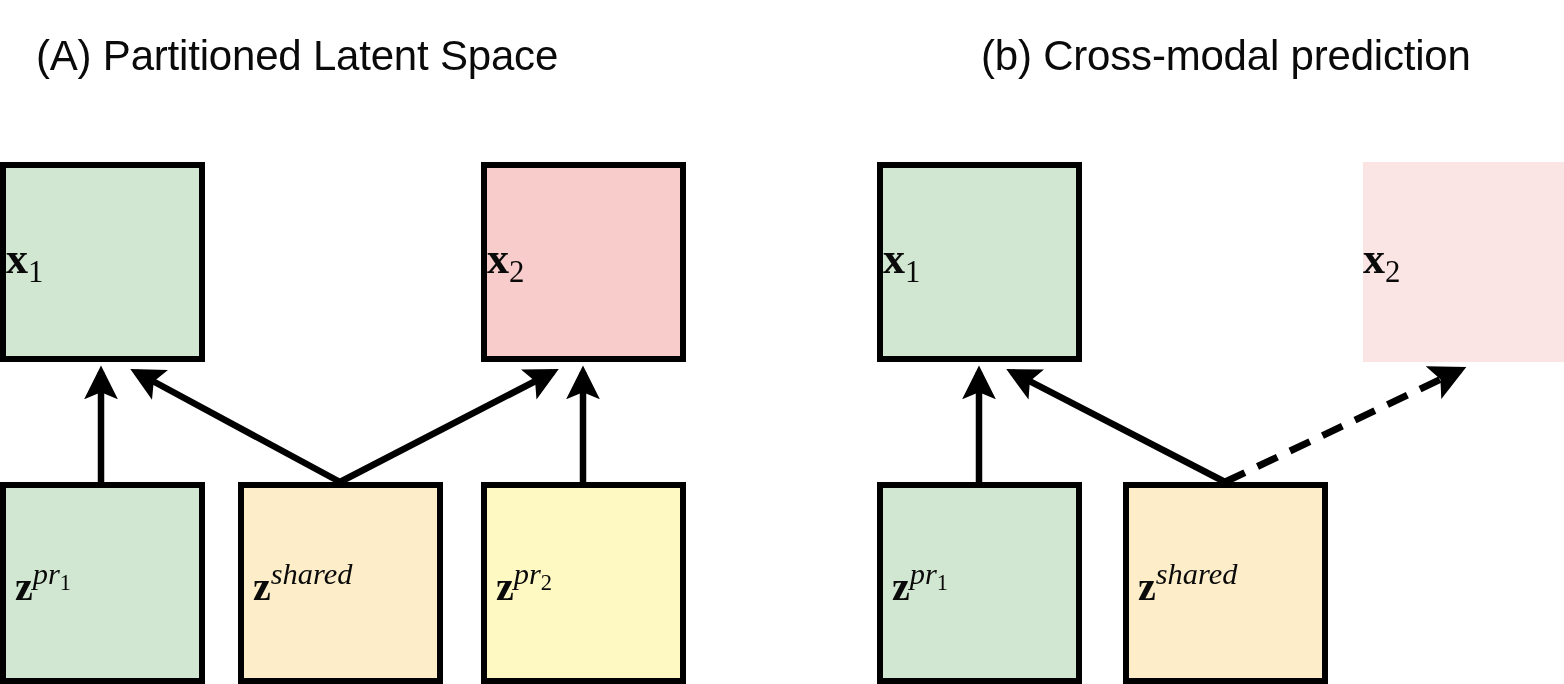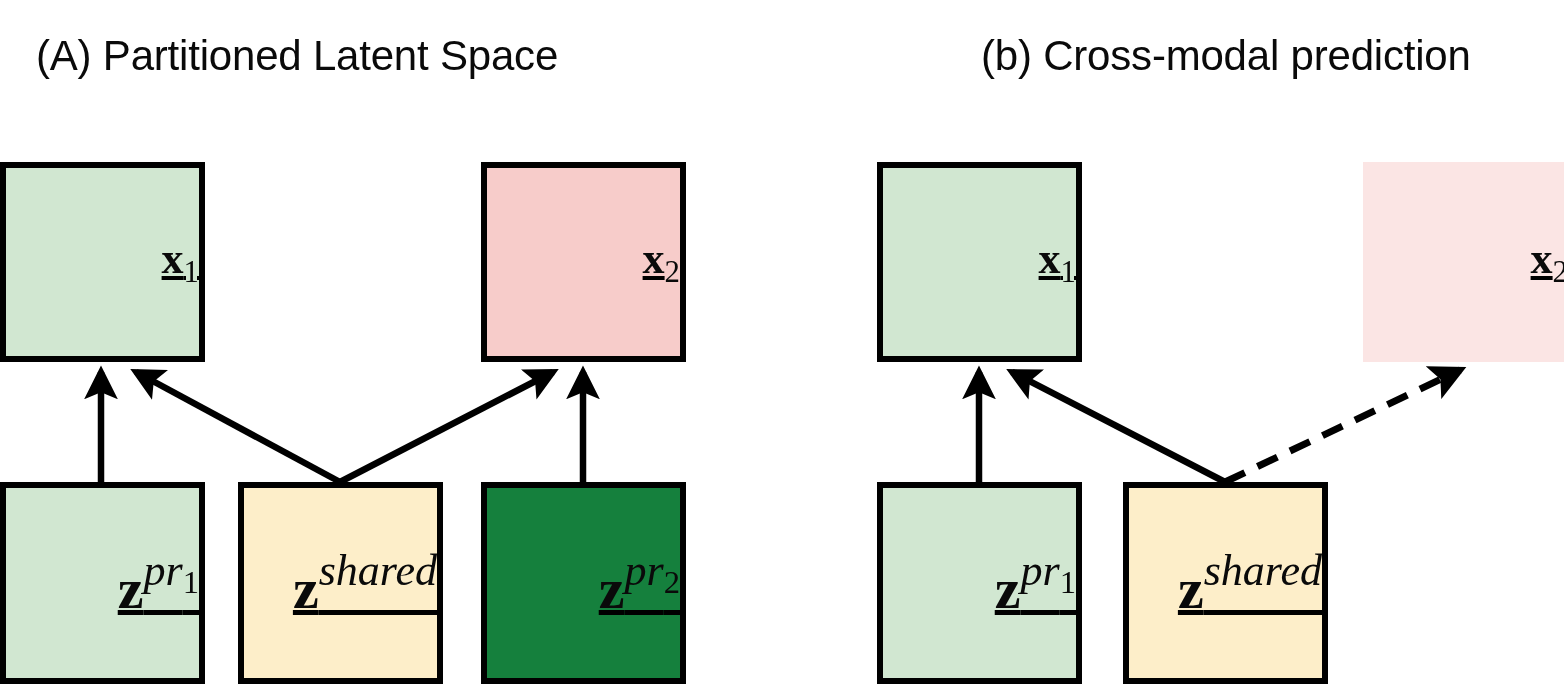--- a/index.html
+++ b/index.html
@@ -27,41 +27,41 @@
     letter-spacing: -0.2px;
   }
   #title-a { left: 36px;  top: 32px; }
   #title-b { left: 936px; top: 32px; margin-left: 45px; }
 
   .node {
     position: absolute;
     box-sizing: border-box;
     display: flex;
     align-items: center;
-    justify-content: flex-end;
-    text-decoration: underline;
+    justify-content: flex-start;
   }
   .node.bordered {
     border: 6px solid #000000;
   }
   .node.borderless {
     border: 0 solid transparent;
   }
   .node-label {
     font-family: "Liberation Serif", "DejaVu Serif", serif;
     color: #0a0a0a;
     line-height: 1;
     white-space: nowrap;
     user-select: none;
   }
   .lbl-x {
     font-size: 44px;
   }
   .lbl-z {
-    font-size: 58px;
+    font-size: 40px;
+    margin-left: 9px;
   }
   .bvec {
     font-weight: bold;
     font-style: normal;
   }
   .sub {
     font-size: 0.70em;
     vertical-align: -0.28em;
     font-weight: normal;
     font-style: normal;
@@ -104,21 +104,21 @@
   </div>
 
   <div class="node bordered" id="node-a-zpr1" style="left: 0px; top: 482px; width: 205px; height: 202px; background: rgb(209, 231, 209); border: 6px solid rgb(0, 0, 0);">
     <span class="node-label lbl-z"><span class="bvec">z</span><span class="sup">pr<span class="subsub">1</span></span></span>
   </div>
 
   <div class="node bordered" id="node-a-zshared" style="left: 238px; top: 482px; width: 205px; height: 202px; background: rgb(253, 238, 201); border: 6px solid rgb(0, 0, 0);">
     <span class="node-label lbl-z"><span class="bvec">z</span><span class="sup">shared</span></span>
   </div>
 
-  <div class="node bordered" id="node-a-zpr2" style="left: 481px; top: 482px; width: 205px; height: 202px; background: #15803d; border: 6px solid rgb(0, 0, 0);">
+  <div class="node bordered" id="node-a-zpr2" style="left: 481px; top: 482px; width: 205px; height: 202px; background: #fef9c3; border: 6px solid rgb(0, 0, 0);">
     <span class="node-label lbl-z"><span class="bvec">z</span><span class="sup">pr<span class="subsub">2</span></span></span>
   </div>
 
   <div class="node bordered" id="node-b-x1" style="left: 877px; top: 162px; width: 205px; height: 200px; background: rgb(209, 231, 209); border: 6px solid rgb(0, 0, 0);">
     <span class="node-label lbl-x"><span class="bvec">x</span><span class="sub">1</span></span>
   </div>
 
   <div class="node borderless" id="node-b-x2" style="left: 1363px; top: 162px; width: 205px; height: 200px; background: rgb(251, 229, 228); border: 0px solid transparent;">
     <span class="node-label lbl-x"><span class="bvec">x</span><span class="sub">2</span></span>
   </div>

